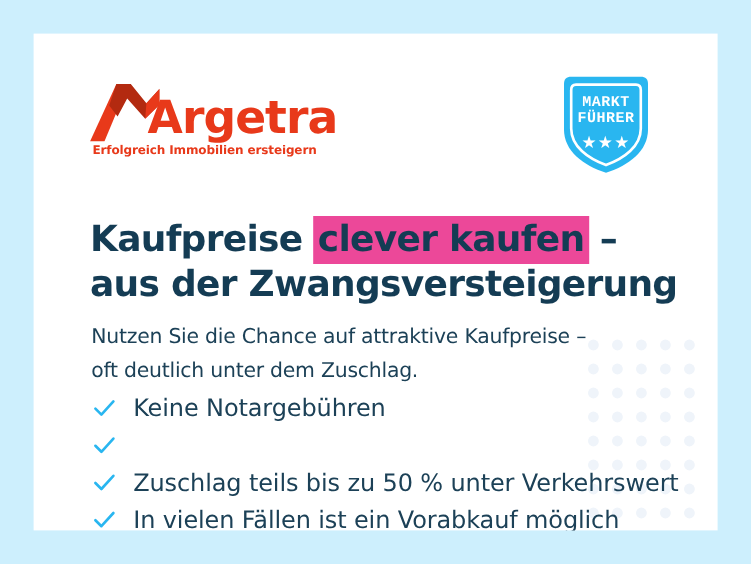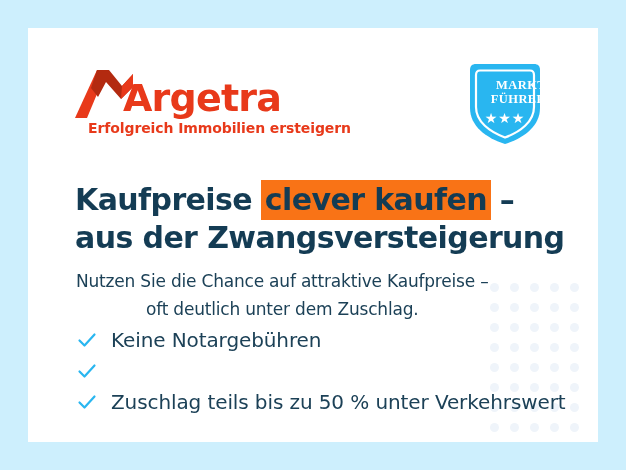--- a/index.html
+++ b/index.html
@@ -73,46 +73,46 @@
     font-size: 38px;
     line-height: 38px;
     color: #e8391a;
     letter-spacing: -0.8px;
     position: relative;
     top: -1px;
     margin-left: -11px;
   }
   .logo-tagline {
     font-family: "DejaVu Sans", sans-serif;
-    font-size: 14px;
+    font-size: 10px;
     font-weight: bold;
     color: #e8391a;
     letter-spacing: -0.1px;
     margin-top: 2px;
-    margin-left: 13px;
+    margin-left: 2px;
   }
 
   
   .badge {
     position: absolute;
     right: 52px;
     top: 30px;
     width: 82px;
     height: 90px;
     z-index: 2;
   }
   .badge svg { display: block; }
   .badge-text {
     position: absolute;
     left: 0;
     top: 20px;
     width: 100%;
-    text-align: right;
+    text-align: center;
     color: #ffffff;
-    font-family: Liberation Serif, serif;
+    font-family: Liberation Mono, monospace;
     font-weight: bold;
     font-size: 12.5px;
     line-height: 14px;
     letter-spacing: 0.4px;
     pointer-events: none;
   }
   .badge-stars {
     position: absolute;
     left: 0;
     top: 52px;
@@ -132,40 +132,40 @@
     z-index: 2;
     font-family: "DejaVu Sans", sans-serif;
     font-weight: bold;
     font-size: 30px;
     line-height: 38px;
     color: #143c54;
     letter-spacing: -0.6px;
   }
   .headline .hl-line { display: block; white-space: nowrap; }
   .headline .hl-mark {
-    background: #f97316;
+    background: #ec4899;
     padding: 2px 4px 3px 4px;
     margin: 0 -1px;
     box-decoration-break: clone;
     -webkit-box-decoration-break: clone;
   }
 
   
   .subheadline {
     position: absolute;
     left: 48px;
     top: 222px;
     z-index: 2;
     font-family: "DejaVu Sans", sans-serif;
     font-size: 17px;
     line-height: 28px;
     color: #1c4157;
     letter-spacing: -0.2px;
   }
-  .subheadline .sub-line { display: block; white-space: nowrap; text-align: center; }
+  .subheadline .sub-line { display: block; white-space: nowrap; }
 
   
   .benefits {
     position: absolute;
     left: 49px;
     top: 296px;
     z-index: 2;
     list-style: none;
     margin: 0;
     padding: 0;
@@ -284,16 +284,22 @@
           <svg class="check-icon" viewBox="0 0 20 20">
             <path d="M2.5 10.5 L7.5 15.5 L17.5 4.5" fill="none" stroke="#29b6f0" stroke-width="2.2" stroke-linecap="round" stroke-linejoin="round"></path>
           </svg>
         </li>
         <li class="benefit-item">
           <svg class="check-icon" viewBox="0 0 20 20">
             <path d="M2.5 10.5 L7.5 15.5 L17.5 4.5" fill="none" stroke="#29b6f0" stroke-width="2.2" stroke-linecap="round" stroke-linejoin="round"></path>
           </svg>
           <span class="benefit-label">Zuschlag teils bis zu 50 % unter Verkehrswert</span>
         </li>
+        <li class="benefit-item">
+          <svg class="check-icon" viewBox="0 0 20 20">
+            <path d="M2.5 10.5 L7.5 15.5 L17.5 4.5" fill="none" stroke="#29b6f0" stroke-width="2.2" stroke-linecap="round" stroke-linejoin="round"></path>
+          </svg>
+          <span class="benefit-label">In vielen Fällen ist ein Vorabkauf möglich</span>
+        </li>
       </ul>
 
   </div>
 </div>
 
 </body></html>

